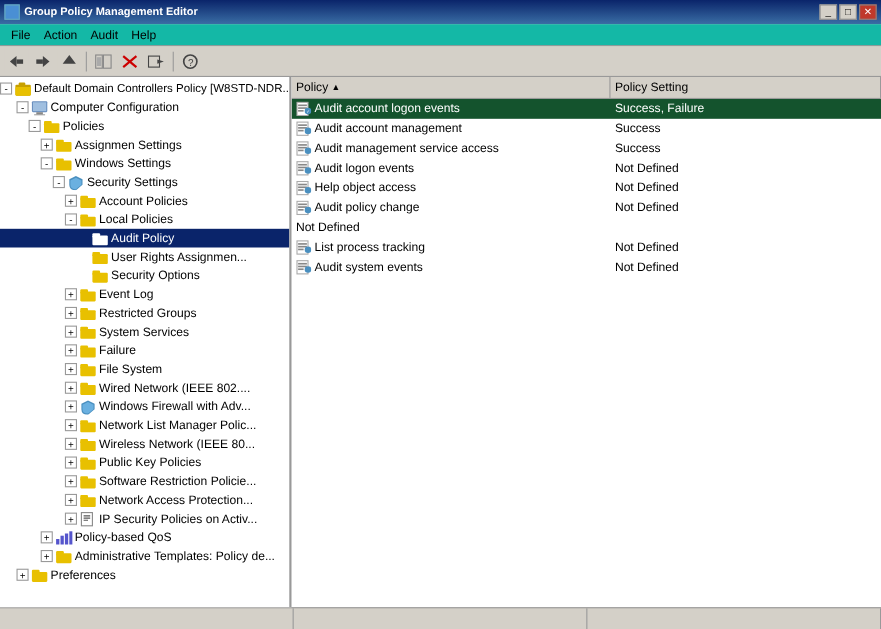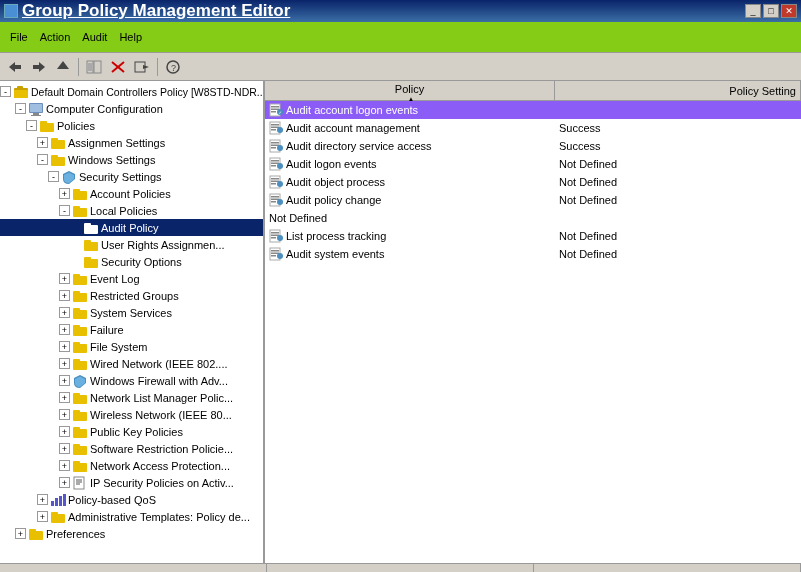--- a/index.html
+++ b/index.html
@@ -29,49 +29,48 @@
       gap: 4px;
     }
     .title-bar-icon {
       width: 14px;
       height: 14px;
       background: #4a8fd4;
       border: 1px solid #6ab;
       display: inline-block;
     }
     .title-bar-text {
-      font-size: 17px;
+      font-size: 10px;
       font-weight: bold;
-      text-decoration: underline;
     }
     .title-bar-controls {
       display: flex;
       gap: 2px;
     }
     .title-btn {
       width: 16px;
       height: 14px;
       background: #d4d0c8;
       border: 1px solid #888;
       font-size: 9px;
       display: flex;
       align-items: center;
       justify-content: center;
       cursor: pointer;
       color: #000;
     }
 
     
     .menu-bar {
-      background: #84cc16;
+      background: #14b8a6;
       height: 20px;
       display: flex;
       align-items: center;
       border-bottom: 1px solid #999;
-      padding: 15px 4px;
+      padding: 4px 4px;
     }
     .menu-item {
       padding: 2px 6px;
       font-size: 11px;
       cursor: pointer;
     }
 
     
     .toolbar {
       background: #d4d0c8;
@@ -135,41 +134,41 @@
     }
     .list-header-col {
       padding: 2px 4px;
       font-size: 11px;
       border-right: 1px solid #999;
       display: flex;
       align-items: center;
       cursor: pointer;
       user-select: none;
     }
-    .col-policy { width: 290px; flex-direction: column; }
-    .col-setting { flex: 1; justify-content: flex-end; }
+    .col-policy { width: 290px; }
+    .col-setting { flex: 1; }
 
     .sort-arrow {
       margin-left: 3px;
       font-size: 8px;
     }
 
     
     .list-body {
       flex: 1;
       overflow-y: auto;
     }
     .list-row {
       display: flex;
       height: 18px;
       align-items: center;
       cursor: default;
     }
     .list-row.selected {
-      background: #8b5cf6;
+      background: #14532d;
       color: white;
     }
     .list-row-policy {
       width: 290px;
       padding: 1px 4px;
       display: flex;
       align-items: center;
       gap: 3px;
       white-space: nowrap;
       overflow: hidden;
@@ -635,20 +634,21 @@
               <rect x="1" y="1" width="10" height="12" fill="white" stroke="#aaa" stroke-width="1"></rect>
               <rect x="2" y="3" width="8" height="1.5" fill="#888"></rect>
               <rect x="2" y="5.5" width="8" height="1.5" fill="#888"></rect>
               <rect x="2" y="8" width="5" height="1.5" fill="#888"></rect>
               <circle cx="11" cy="9" r="3" fill="#4a8fbf"></circle>
               <text x="9.5" y="11" font-size="4" fill="white">✓</text>
             </svg>
           </span>
           <span>Audit account logon events</span>
         </div>
+        <div class="list-row-setting">Success, Failure</div>
       </div>
 
       <div class="list-row">
         <div class="list-row-policy">
           <span class="policy-icon">
             <svg viewBox="0 0 14 14">
               <rect x="1" y="1" width="10" height="12" fill="white" stroke="#aaa" stroke-width="1"></rect>
               <rect x="2" y="3" width="8" height="1.5" fill="#888"></rect>
               <rect x="2" y="5.5" width="8" height="1.5" fill="#888"></rect>
               <rect x="2" y="8" width="5" height="1.5" fill="#888"></rect>
@@ -664,21 +664,21 @@
         <div class="list-row-policy">
           <span class="policy-icon">
             <svg viewBox="0 0 14 14">
               <rect x="1" y="1" width="10" height="12" fill="white" stroke="#aaa" stroke-width="1"></rect>
               <rect x="2" y="3" width="8" height="1.5" fill="#888"></rect>
               <rect x="2" y="5.5" width="8" height="1.5" fill="#888"></rect>
               <rect x="2" y="8" width="5" height="1.5" fill="#888"></rect>
               <circle cx="11" cy="9" r="3" fill="#4a8fbf"></circle>
             </svg>
           </span>
-          <span>Audit directory service access</span>
+          <span>Audit management service access</span>
         </div>
         <div class="list-row-setting">Success</div>
       </div>
 
       <div class="list-row">
         <div class="list-row-policy">
           <span class="policy-icon">
             <svg viewBox="0 0 14 14">
               <rect x="1" y="1" width="10" height="12" fill="white" stroke="#aaa" stroke-width="1"></rect>
               <rect x="2" y="3" width="8" height="1.5" fill="#888"></rect>
@@ -696,21 +696,21 @@
         <div class="list-row-policy">
           <span class="policy-icon">
             <svg viewBox="0 0 14 14">
               <rect x="1" y="1" width="10" height="12" fill="white" stroke="#aaa" stroke-width="1"></rect>
               <rect x="2" y="3" width="8" height="1.5" fill="#888"></rect>
               <rect x="2" y="5.5" width="8" height="1.5" fill="#888"></rect>
               <rect x="2" y="8" width="5" height="1.5" fill="#888"></rect>
               <circle cx="11" cy="9" r="3" fill="#4a8fbf"></circle>
             </svg>
           </span>
-          <span>Audit object process</span>
+          <span>Help object access</span>
         </div>
         <div class="list-row-setting">Not Defined</div>
       </div>
 
       <div class="list-row">
         <div class="list-row-policy">
           <span class="policy-icon">
             <svg viewBox="0 0 14 14">
               <rect x="1" y="1" width="10" height="12" fill="white" stroke="#aaa" stroke-width="1"></rect>
               <rect x="2" y="3" width="8" height="1.5" fill="#888"></rect>

